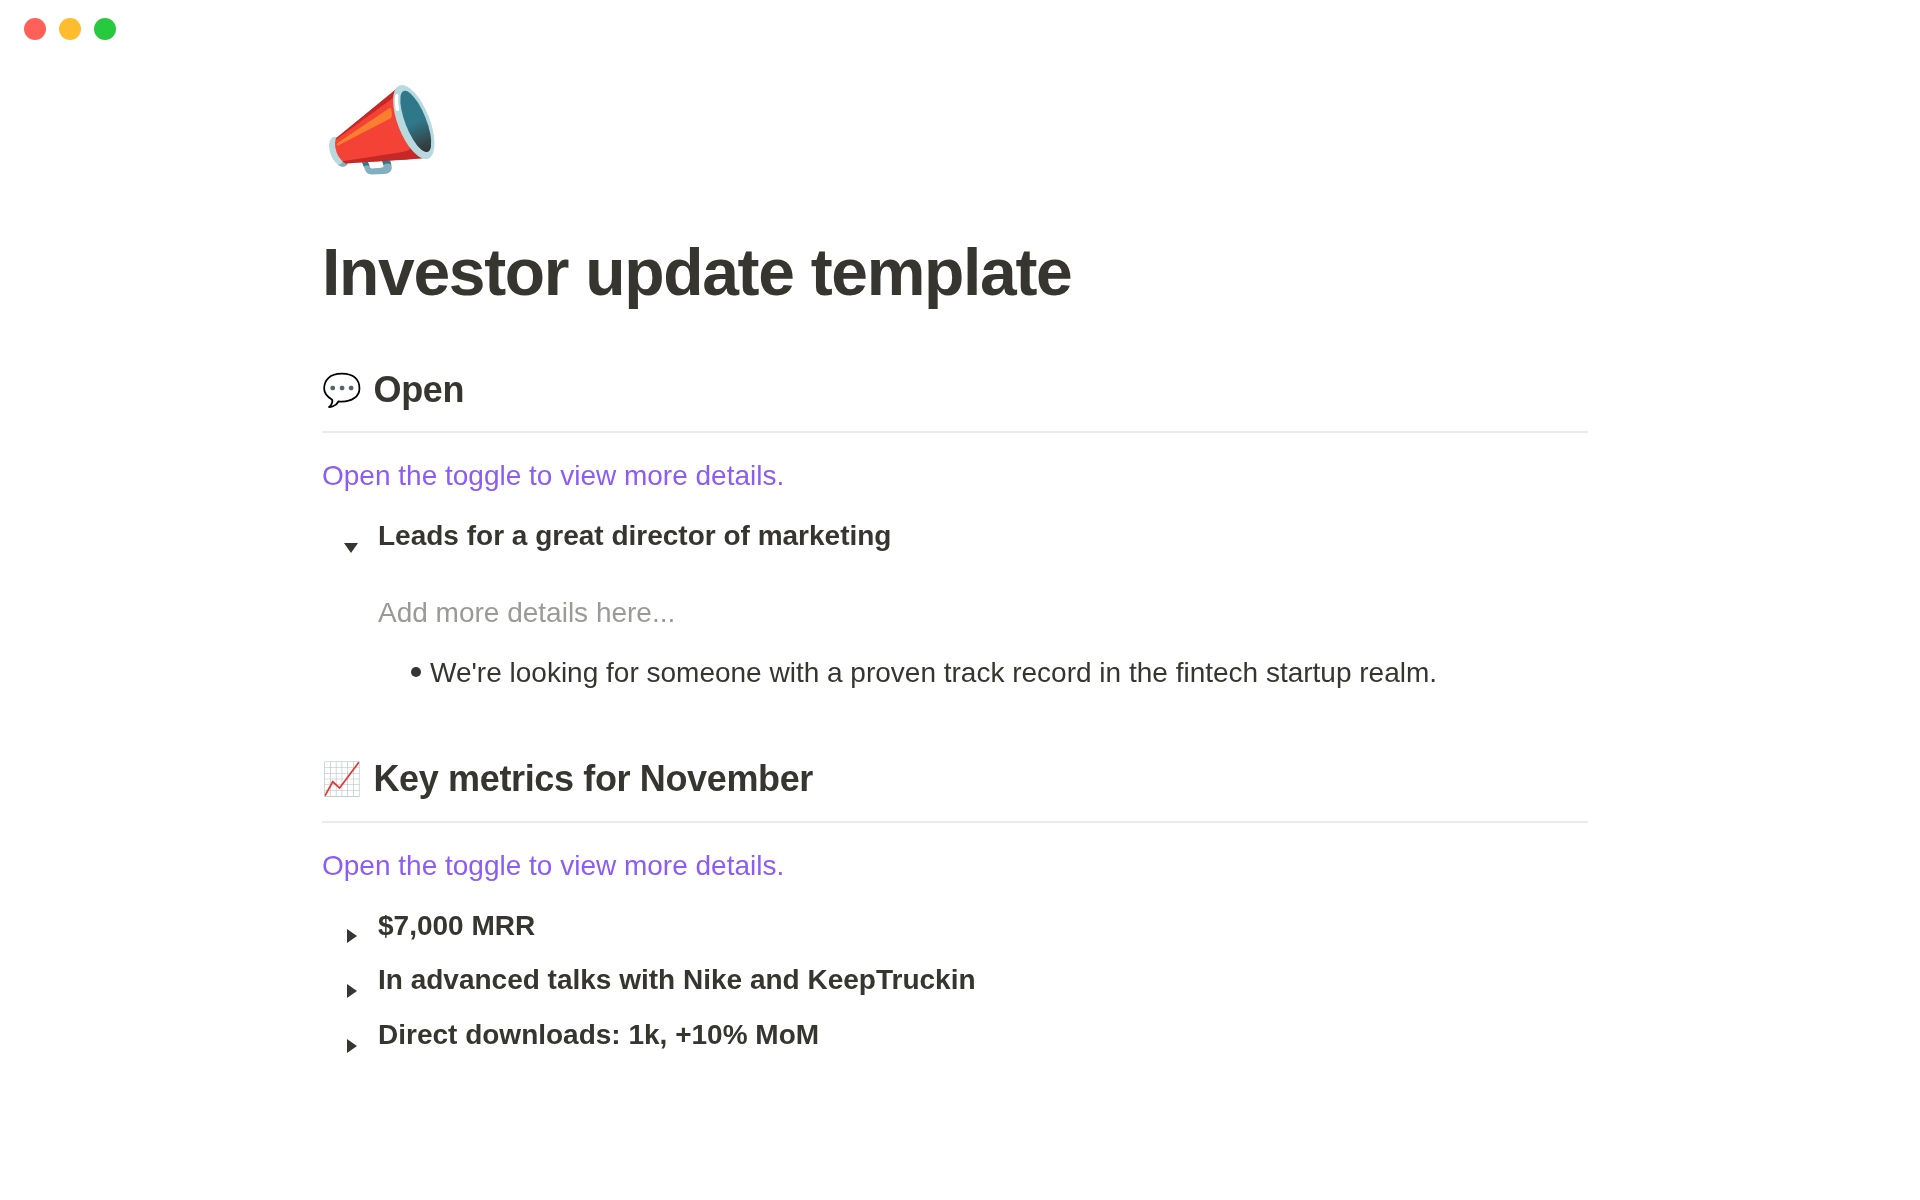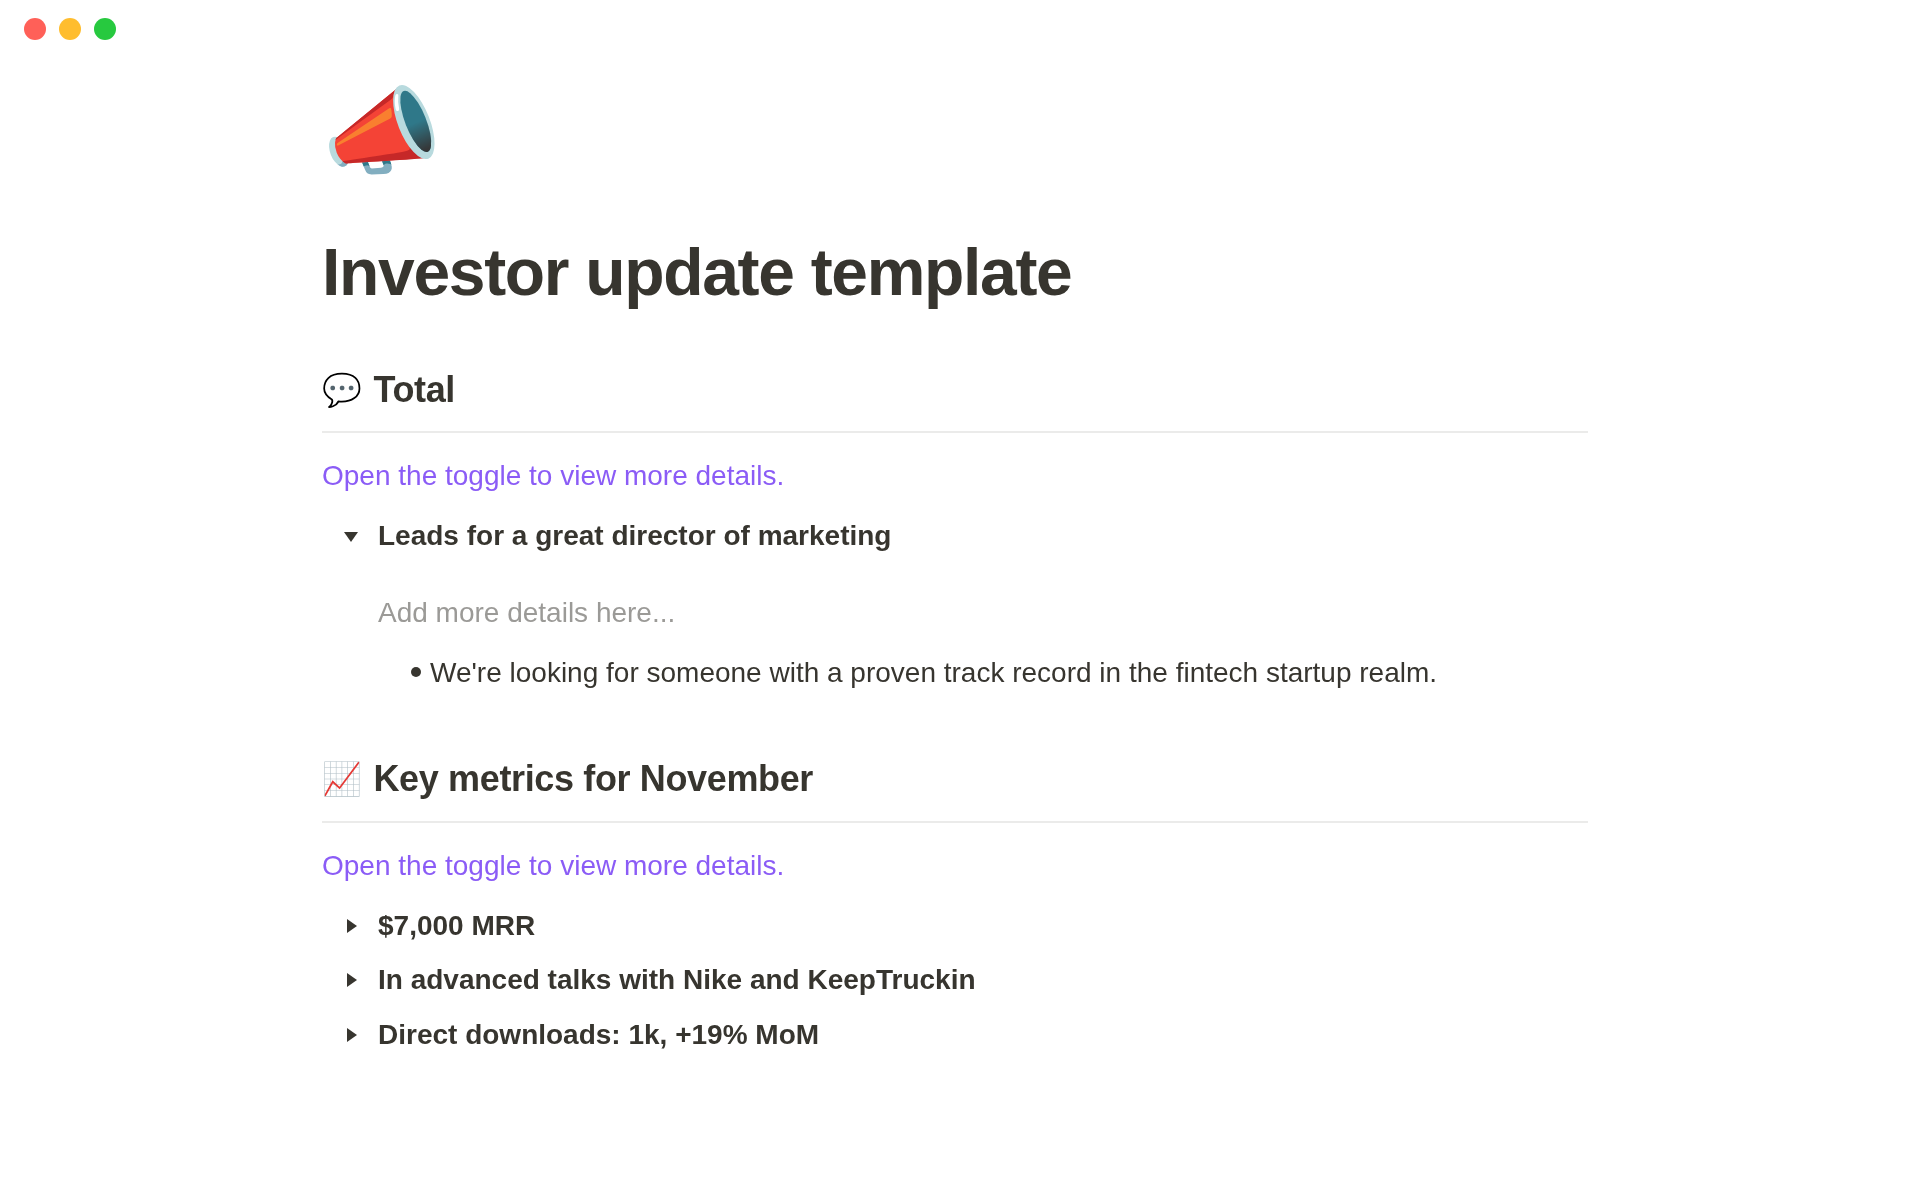--- a/index.html
+++ b/index.html
@@ -110,21 +110,21 @@
     line-height: 1.5;
     color: #8b5cf6;
     margin-top: 22px;
   }
 
   .toggle-list {
     margin-top: 12px;
   }
   .toggle {
     display: flex;
-    align-items: flex-start;
+    align-items: flex-end;
     padding: 7px 0 7px 0;
     margin-left: 16px;
   }
   .tri {
     width: 26px;
     flex: 0 0 26px;
     margin-top: 10px;
     margin-right: 14px;
     display: flex;
     align-items: center;
@@ -195,21 +195,21 @@
   <div class="page">
     <div class="content">
 
       <div class="page-icon">📣</div>
 
       <h1 class="page-title">Investor update template</h1>
 
       <div class="section">
         <h2 class="h2">
           <span class="emoji">💬</span>
-          <span>Total</span>
+          <span>Open</span>
         </h2>
         <div class="rule"></div>
 
         <div class="hint">Open the toggle to view more details.</div>
 
         <div class="toggle-list">
 
           <div class="toggle">
             <span class="tri">
               <svg width="20" height="20" viewBox="0 0 20 20" aria-hidden="true">
@@ -262,21 +262,21 @@
             </span>
             <span class="toggle-label">In advanced talks with Nike and KeepTruckin</span>
           </div>
 
           <div class="toggle">
             <span class="tri">
               <svg width="20" height="20" viewBox="0 0 20 20" aria-hidden="true">
                 <polygon points="6,3 6,17 16,10" fill="#37352f"></polygon>
               </svg>
             </span>
-            <span class="toggle-label">Direct downloads: 1k, +19% MoM</span>
+            <span class="toggle-label">Direct downloads: 1k, +10% MoM</span>
           </div>
 
 
         </div>
       </div>
 
     </div>
   </div>
 </div>
 

